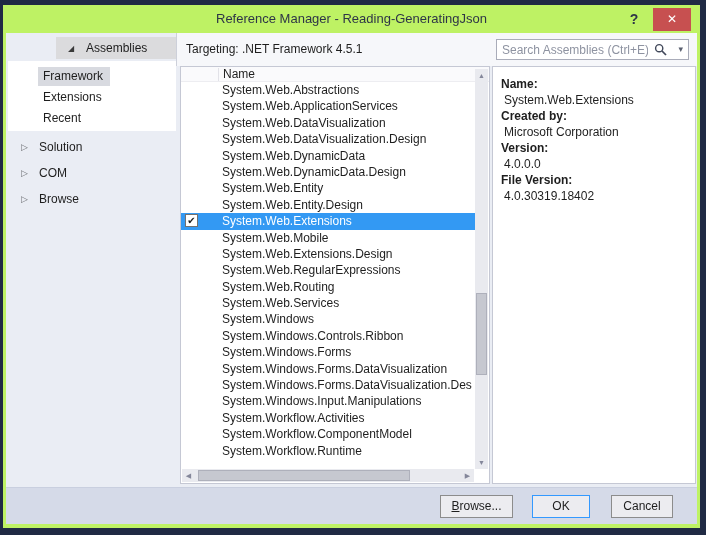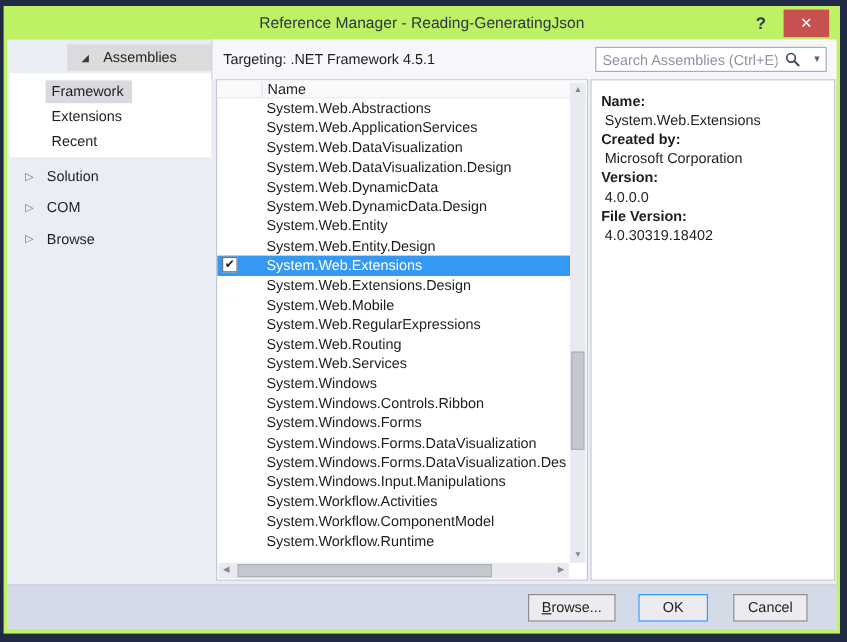--- a/index.html
+++ b/index.html
@@ -159,25 +159,25 @@
             <span>System.Web.Entity.Design</span>
           </div>
           <div class="row selected checked">
             <span class="checkbox">
               <span class="check">✔</span>
             </span>
             <span>System.Web.Extensions</span>
           </div>
           <div class="row">
             
+            <span>System.Web.Mobile</span>
+          </div>
+          <div class="row">
+            
             <span>System.Web.Extensions.Design</span>
-          </div>
-          <div class="row">
-            
-            <span>System.Web.Mobile</span>
           </div>
           <div class="row">
             
             <span>System.Web.RegularExpressions</span>
           </div>
           <div class="row">
             
             <span>System.Web.Routing</span>
           </div>
           <div class="row">

